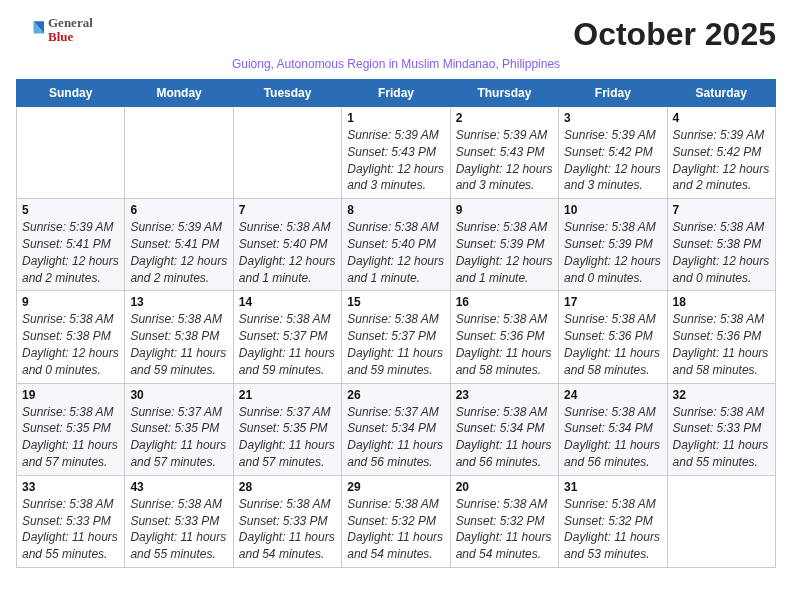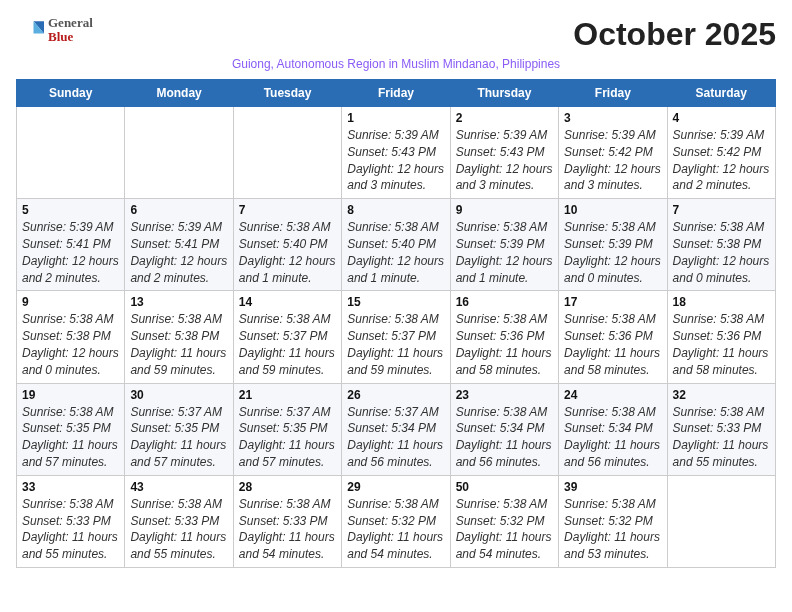--- a/index.html
+++ b/index.html
@@ -329,28 +329,28 @@
 and 54 minutes.</div>
         </td>
         <td>
           <div class="day-number">29</div>
           <div class="day-info" style="white-space: pre-line;">Sunrise: 5:38 AM
 Sunset: 5:32 PM
 Daylight: 11 hours
 and 54 minutes.</div>
         </td>
         <td>
-          <div class="day-number">50</div>
+          <div class="day-number">20</div>
           <div class="day-info" style="white-space: pre-line;">Sunrise: 5:38 AM
 Sunset: 5:32 PM
 Daylight: 11 hours
 and 54 minutes.</div>
         </td>
         <td>
-          <div class="day-number">39</div>
+          <div class="day-number">31</div>
           <div class="day-info" style="white-space: pre-line;">Sunrise: 5:38 AM
 Sunset: 5:32 PM
 Daylight: 11 hours
 and 53 minutes.</div>
         </td>
         <td class="empty-cell"></td>
       </tr>
     </tbody>
 </table>
 

